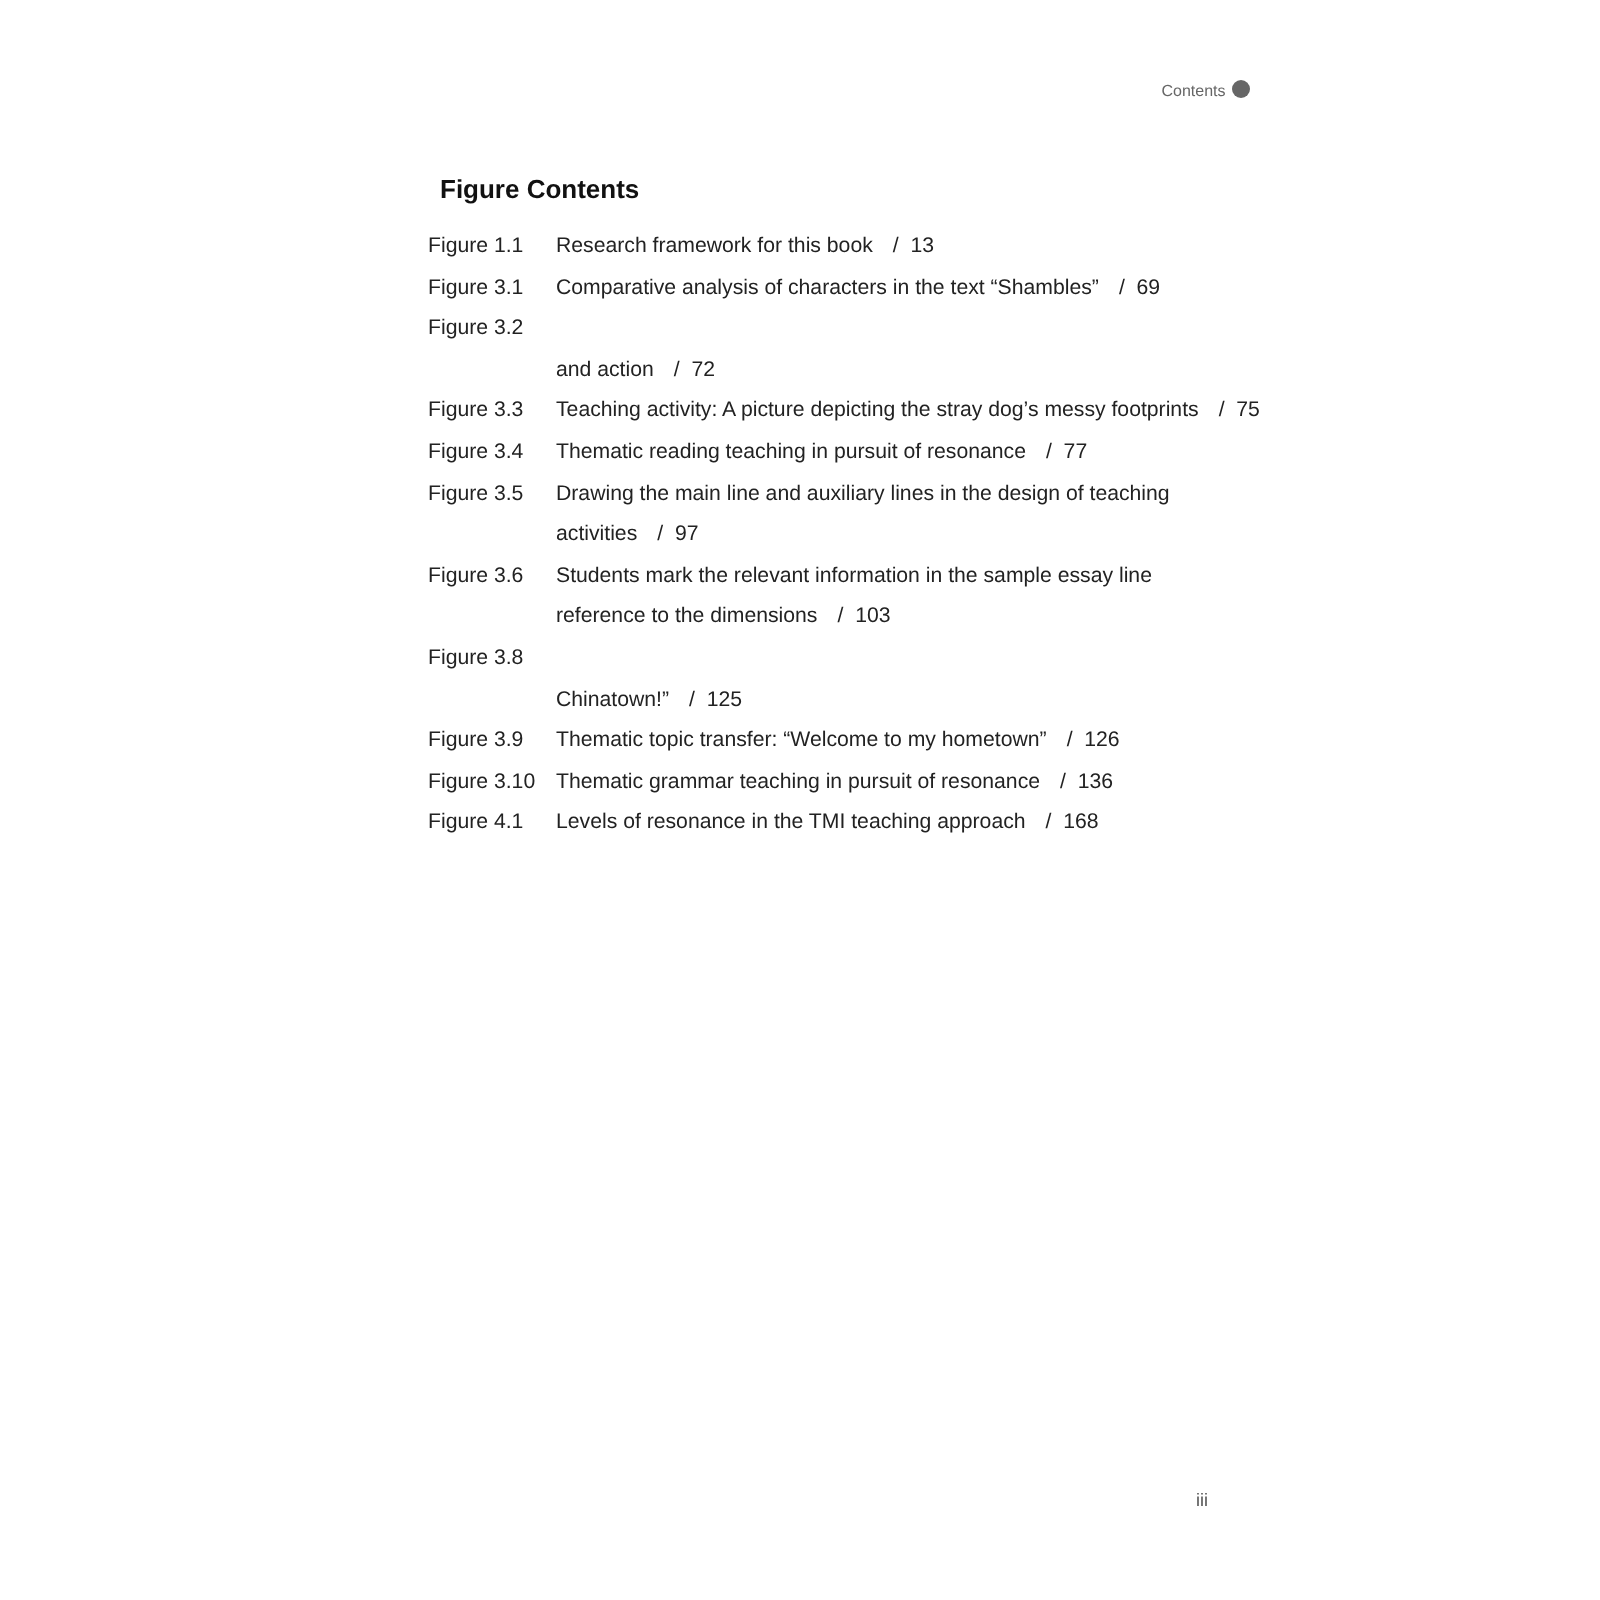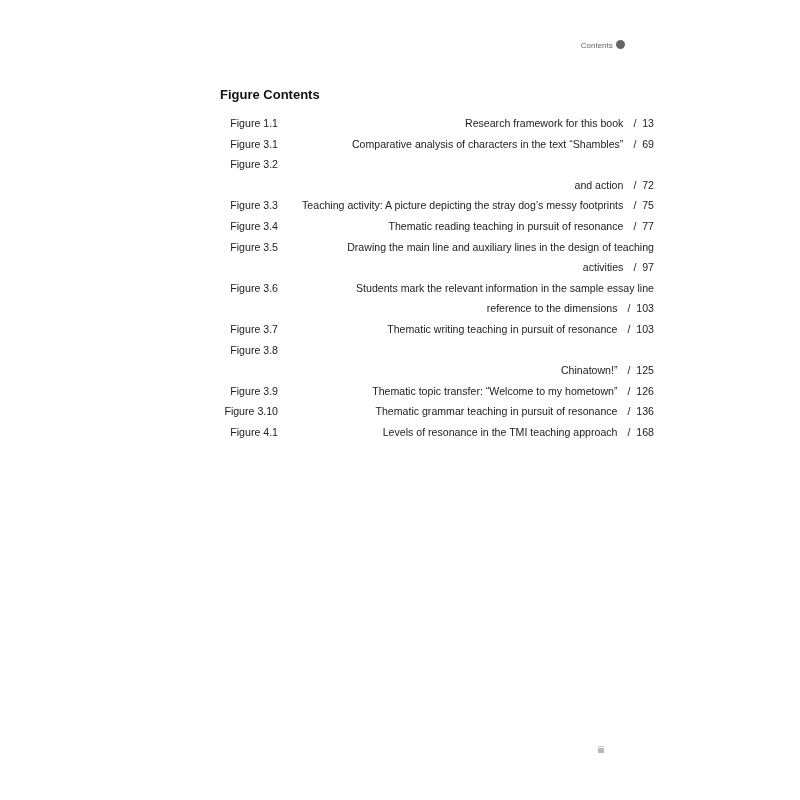--- a/index.html
+++ b/index.html
@@ -1,21 +1,21 @@
 <!DOCTYPE html>
 <html><head>
   <meta charset="utf-8">
   <style>
     html, body { margin: 0; padding: 0; background: #ffffff; }
     body { width: 800px; height: 800px; position: relative; overflow: hidden; font-family: "Liberation Sans", sans-serif; color: #222; }
     .header { position: absolute; top: 40px; left: 0; width: 613px; text-align: right; font-size: 8px; color: #666; margin-left: 12px; }
     .header .dot { display: inline-block; width: 9px; height: 9px; border-radius: 50%; background: #666; vertical-align: -1px; margin-left: 1px; }
     .title { position: absolute; top: 87px; left: 196px; font-size: 13px; font-weight: bold; color: #111; margin-left: 24px; }
     .list { position: absolute; top: 113px; left: 214px; width: 440px; }
-    .entry { display: flex; font-size: 10.6px; line-height: 20.6px; color: #222; text-align: right; }
+    .entry { display: flex; font-size: 10.6px; line-height: 20.6px; color: #222; }
     .entry .num { width: 64px; flex: none; }
     .entry .text { flex: 1; }
     .entry .text .page { margin-left: 10px; white-space: pre; }
     .pagenum { position: absolute; top: 745px; left: 584px; font-size: 9px; color: #555; margin-left: 14px; }
   </style>
 </head>
 <body>
 
 <div class="header">
   <span>Contents</span>
@@ -58,24 +58,20 @@
     </div>
     <div class="entry">
       <span class="num">Figure 3.6</span>
       <span class="text"><span>Students mark the relevant information in the sample essay line</span></span>
     </div>
     <div class="entry">
       <span class="num"></span>
       <span class="text"><span>reference to the dimensions</span><span class="page">/  103</span></span>
     </div>
     <div class="entry">
-      <span class="num">Figure 3.7</span>
-      <span class="text"><span>Thematic writing teaching in pursuit of resonance</span><span class="page">/  103</span></span>
-    </div>
-    <div class="entry">
       <span class="num">Figure 3.8</span>
     </div>
     <div class="entry">
       <span class="num"></span>
       <span class="text"><span>Chinatown!”</span><span class="page">/  125</span></span>
     </div>
     <div class="entry">
       <span class="num">Figure 3.9</span>
       <span class="text"><span>Thematic topic transfer: “Welcome to my hometown”</span><span class="page">/  126</span></span>
     </div>

